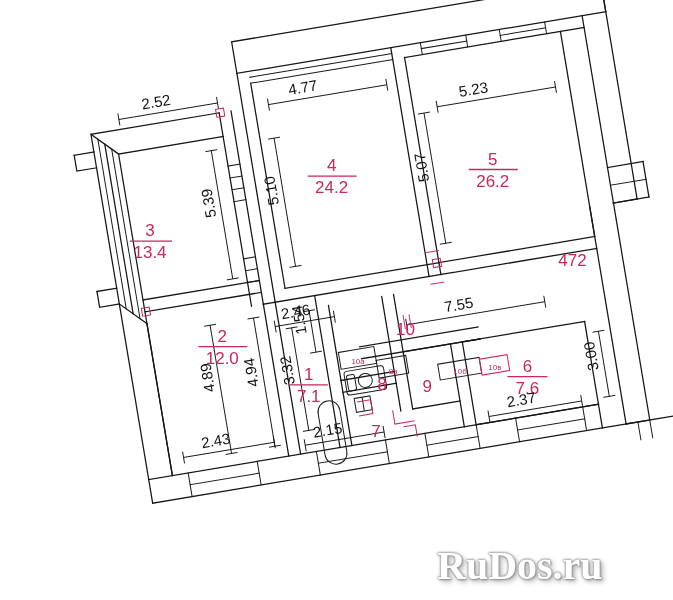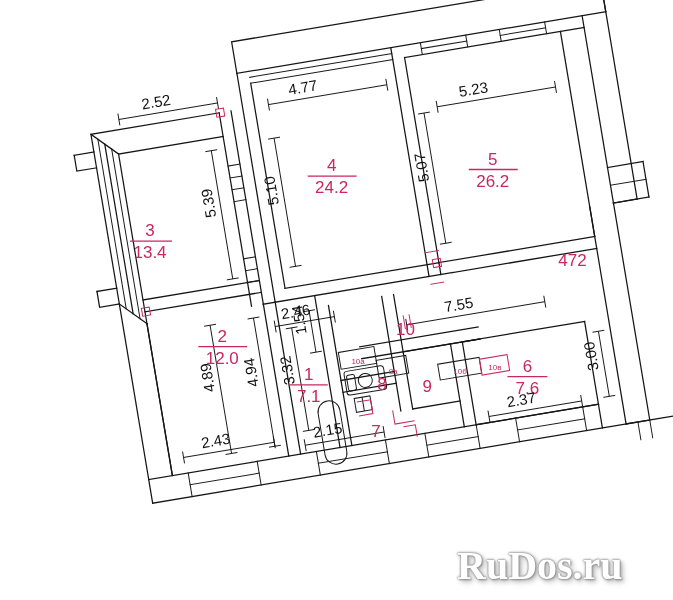--- a/index.html
+++ b/index.html
@@ -14,21 +14,21 @@
   .tick{stroke:#111;stroke-width:0.9;}
   .ptick{stroke:#c8275f;stroke-width:0.9;}
   .pline{stroke:#c8275f;stroke-width:1;fill:none;}
   .dim-txt{fill:#111;font-family:"Liberation Sans",sans-serif;font-size:15px;}
   .room-num{fill:#c8275f;font-family:"Liberation Sans",sans-serif;font-size:17px;text-anchor:middle;}
   .room-area{fill:#c8275f;font-family:"Liberation Sans",sans-serif;font-size:17px;text-anchor:middle;}
   .room-solo{fill:#c8275f;font-family:"Liberation Sans",sans-serif;font-size:17px;text-anchor:middle;}
   .room-small{fill:#c8275f;font-family:"Liberation Sans",sans-serif;font-size:8px;text-anchor:middle;}
   .tag-472{fill:#c8275f;font-family:"Liberation Sans",sans-serif;font-size:17px;}
   .frac{stroke:#c8275f;stroke-width:1.3;}
-  #watermark{position:absolute;left:457px;top:542px;
+  #watermark{position:absolute;left:437px;top:542px;
      font-family:"Liberation Serif",serif;font-weight:bold;font-size:40px;
      color:#ffffff;letter-spacing:0px;
      text-shadow: 0 0 1px #9a9a9a, 1px 1px 2px #8d8d8d, 2px 2px 4px #bdbdbd,
                   -1px 0 2px #b5b5b5, 0 -1px 2px #b5b5b5, 3px 3px 6px #d2d2d2;
      white-space:nowrap;pointer-events:none;}
 </style>
 </head>
 <body>
 
 <div id="plan-root">

